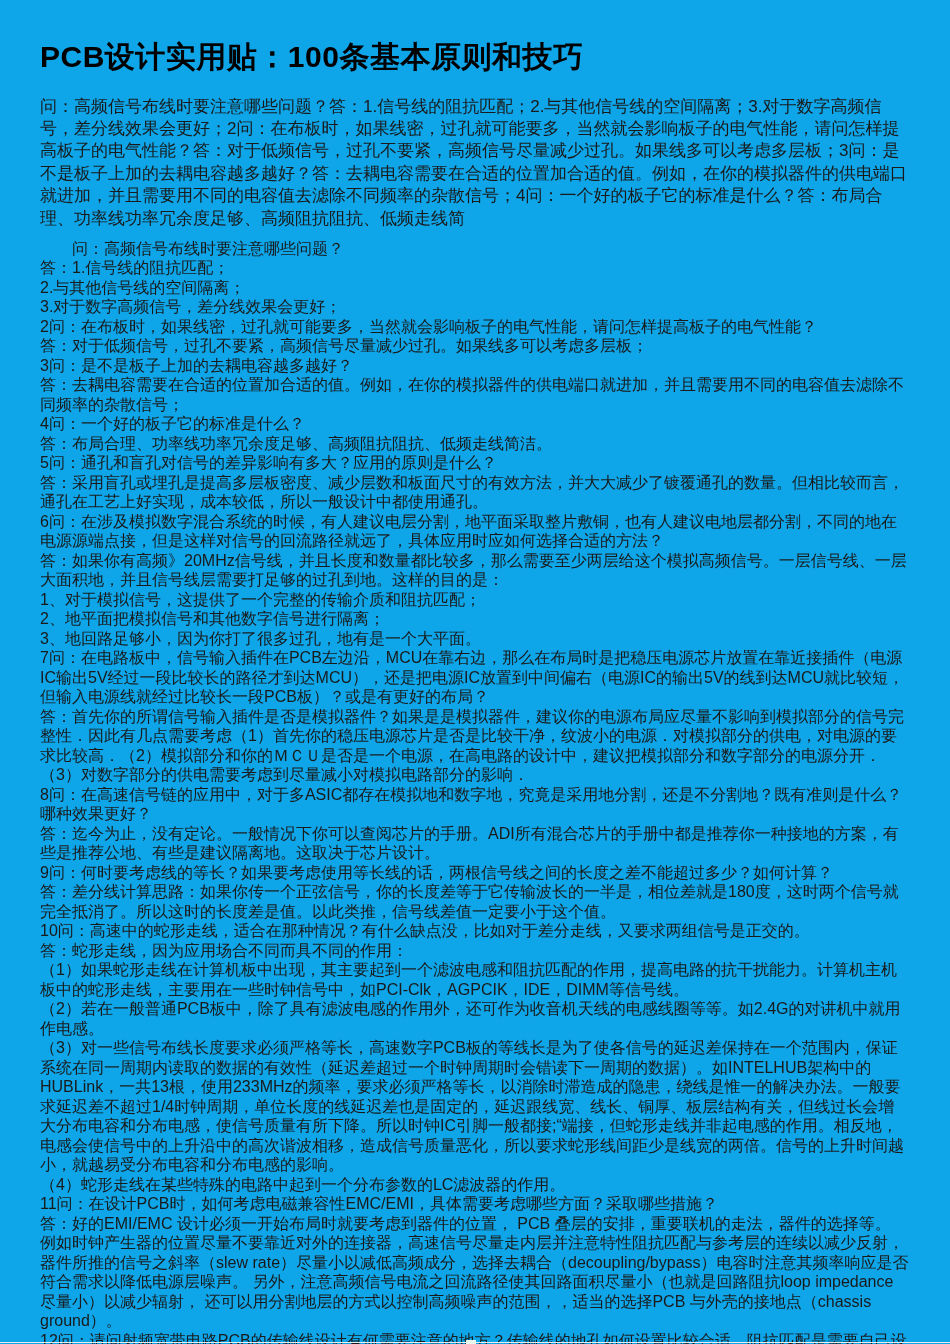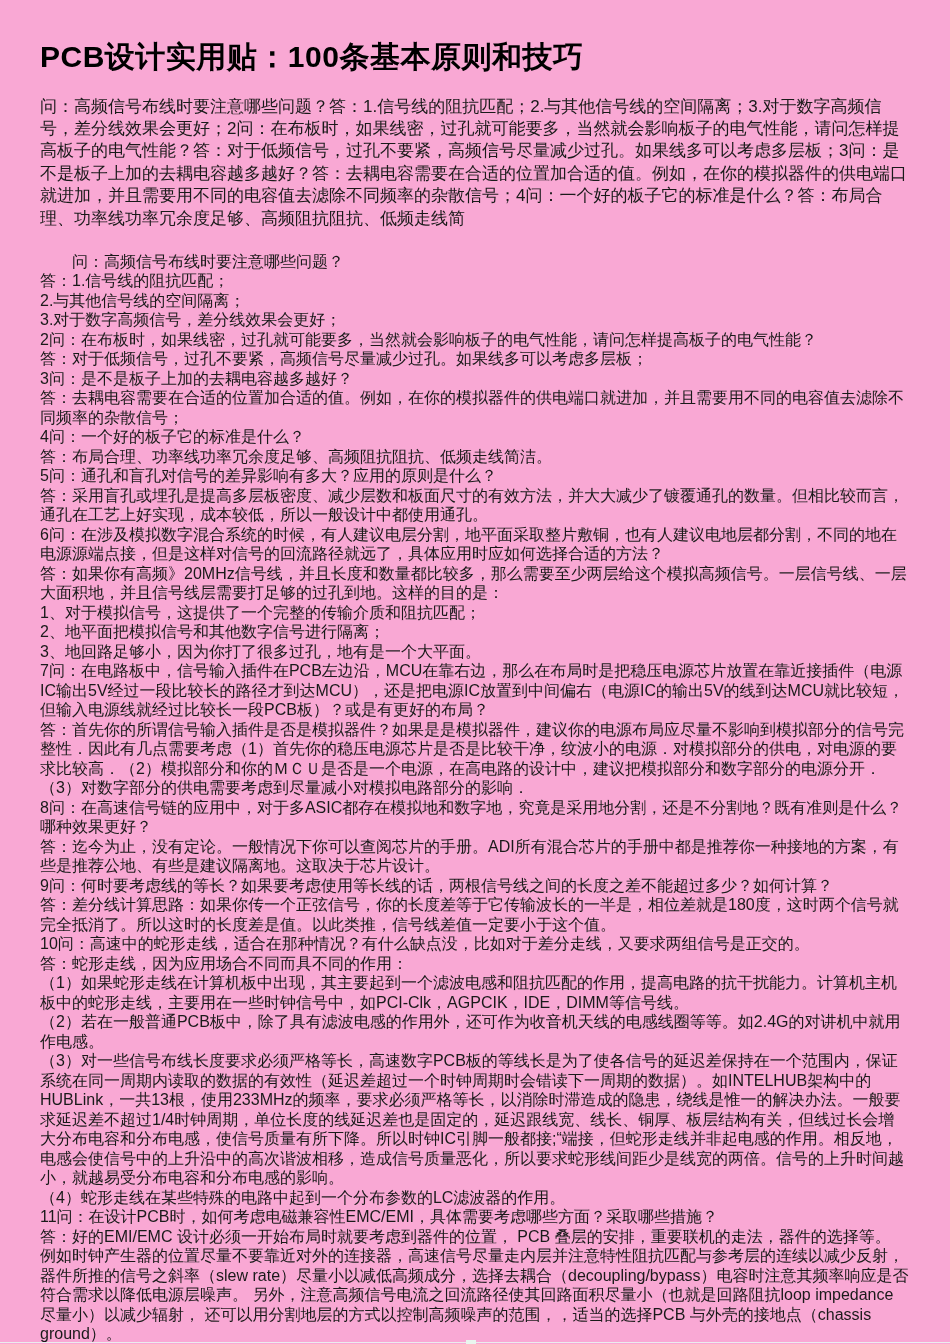--- a/index.html
+++ b/index.html
@@ -14,32 +14,32 @@
     font-family: "Liberation Sans", "DejaVu Sans", sans-serif;
     color: #1a1a1a;
     -webkit-font-smoothing: antialiased;
   }
   .page {
     position: relative;
     width: 950px;
     height: 1344px;
     box-sizing: border-box;
     padding: 40px 40px 0 40px;
-    background: #f9a8d4;
+    background: #0ea5e9;
   }
   .article-title {
     margin: 0;
     font-size: 30px;
     line-height: 1.15;
     font-weight: 700;
     color: #000000;
     letter-spacing: 0.5px;
   }
   .intro-paragraph {
-    margin: 21px 0 22px 0;
+    margin: 21px 0 9px 0;
     font-size: 17px;
     line-height: 22.4px;
     white-space: pre-wrap;
     overflow-wrap: break-word;
     word-break: break-word;
     text-align: left;
   }
   .qa-body {
     margin: 0;
     font-size: 16px;

